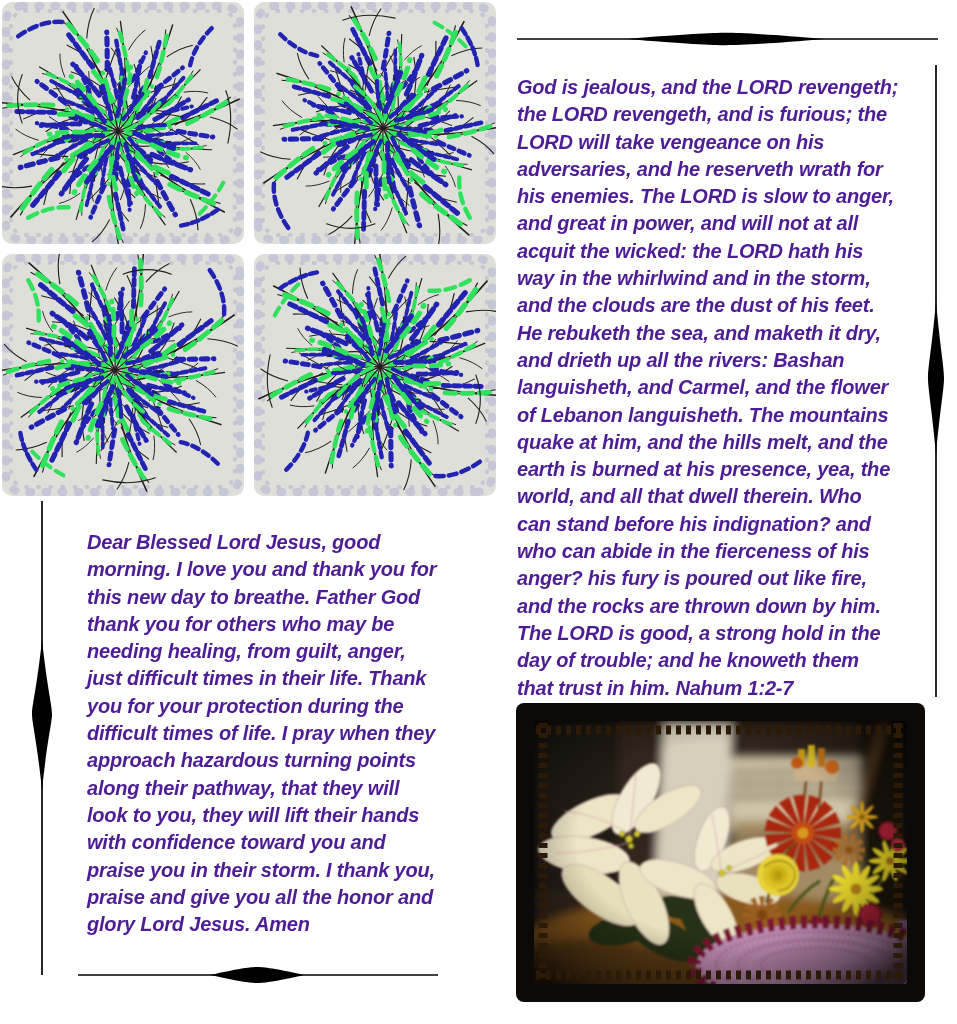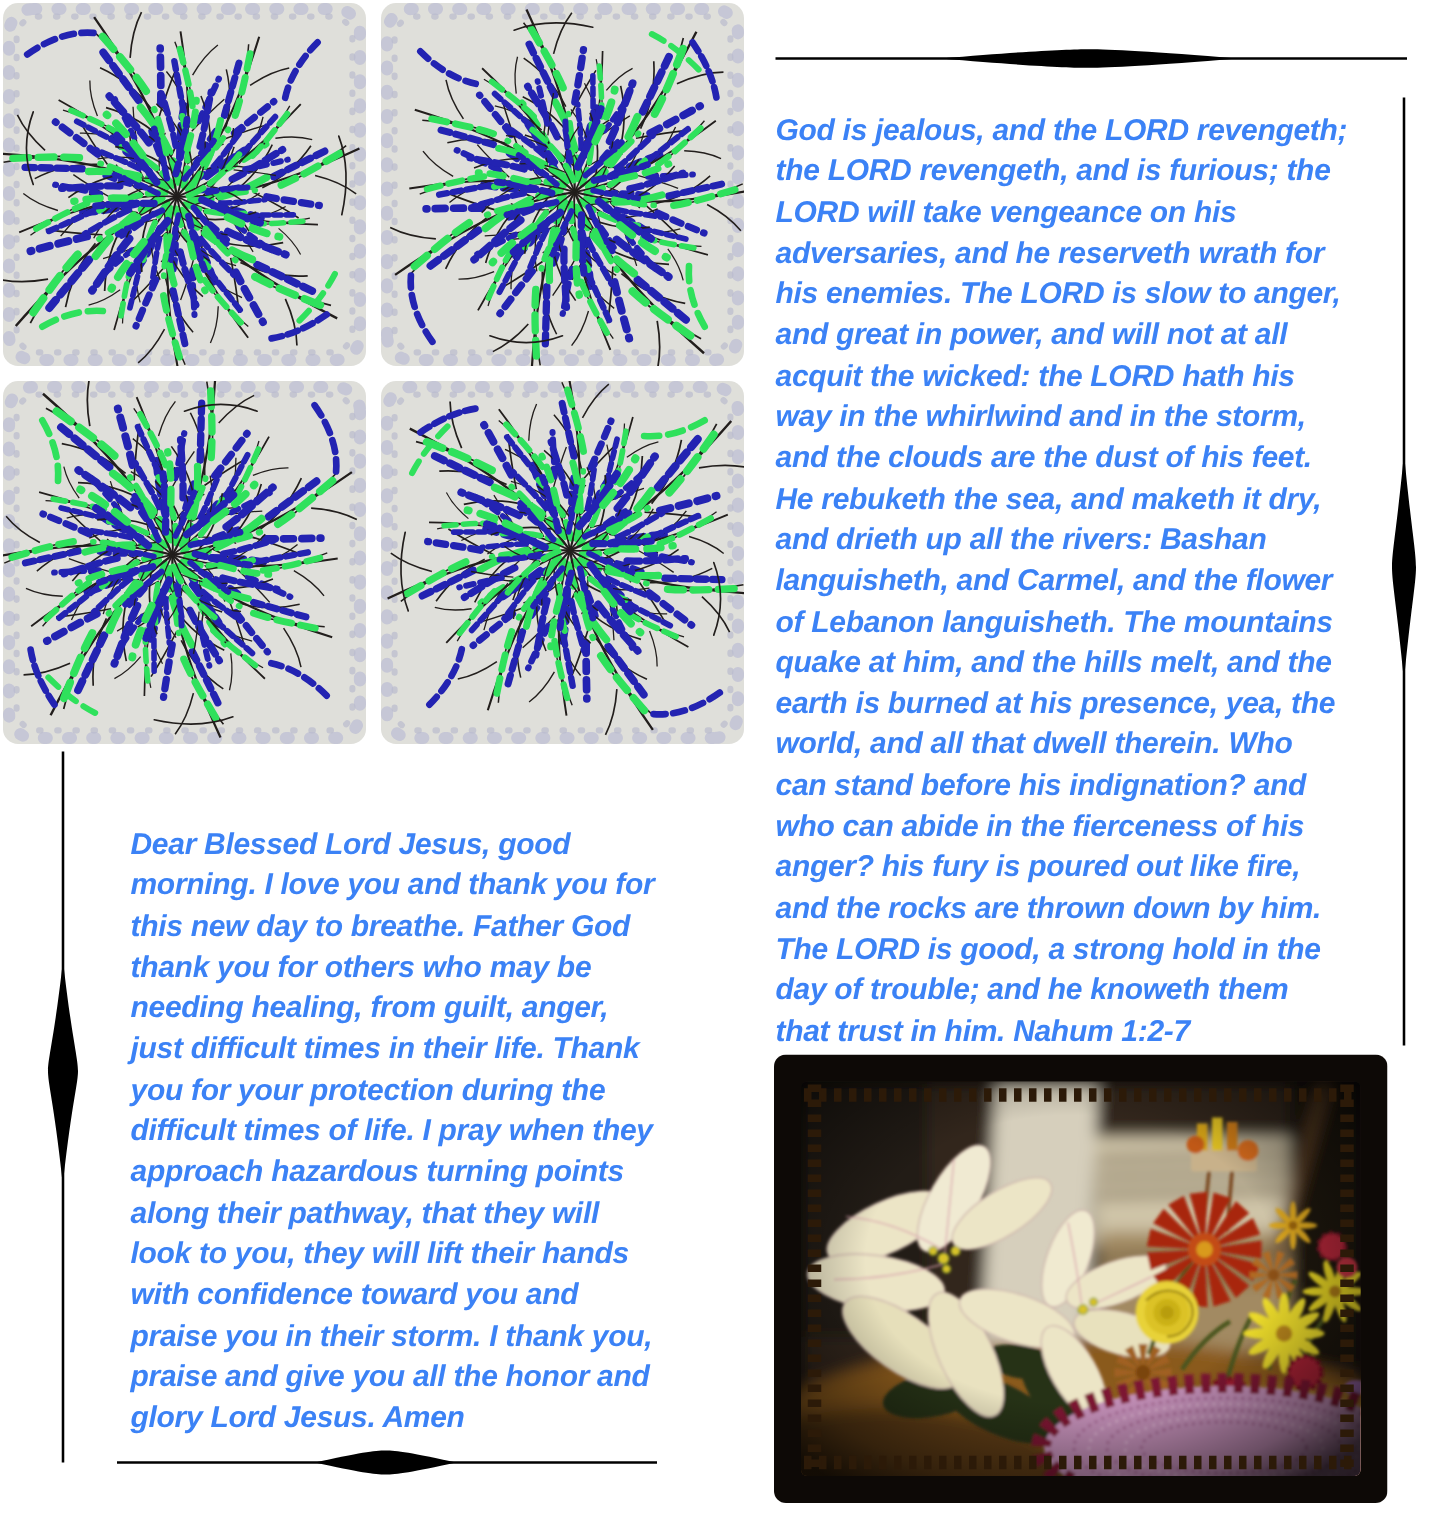--- a/index.html
+++ b/index.html
@@ -2,24 +2,24 @@
 <html><head>
 <meta charset="utf-8">
 <style>
   html,body{margin:0;padding:0;background:#ffffff;}
   .canvas{position:relative;width:957px;height:1024px;background:#ffffff;overflow:hidden;
           font-family:"Liberation Sans",sans-serif;}
   .art-grid{position:absolute;left:2px;top:2px;width:494px;height:496px;
             display:grid;grid-template-columns:242px 242px;grid-template-rows:242px 242px;gap:10px;}
   .art-tile{width:242px;height:242px;}
   .art-tile svg{width:100%;height:100%;display:block;}
-  .textblock{position:absolute;color:#3b82f6;font-style:italic;font-weight:bold;
+  .textblock{position:absolute;color:#4c1d95;font-style:italic;font-weight:bold;
              font-size:20px;line-height:27.3px;white-space:pre-line;letter-spacing:-0.2px;}
   #scripture{left:517px;top:54px;width:440px;}
-  #prayer{left:87px;top:530px;width:440px;}
+  #prayer{left:87px;top:509px;width:440px;}
   .divider{position:absolute;}
   .photo{position:absolute;left:516px;top:703px;width:409px;height:299px;}
   .photo svg{display:block;width:100%;height:100%;}
 </style>
 </head>
 <body>
 
 <div class="canvas">
 
   <svg width="0" height="0" style="position:absolute" aria-hidden="true">

